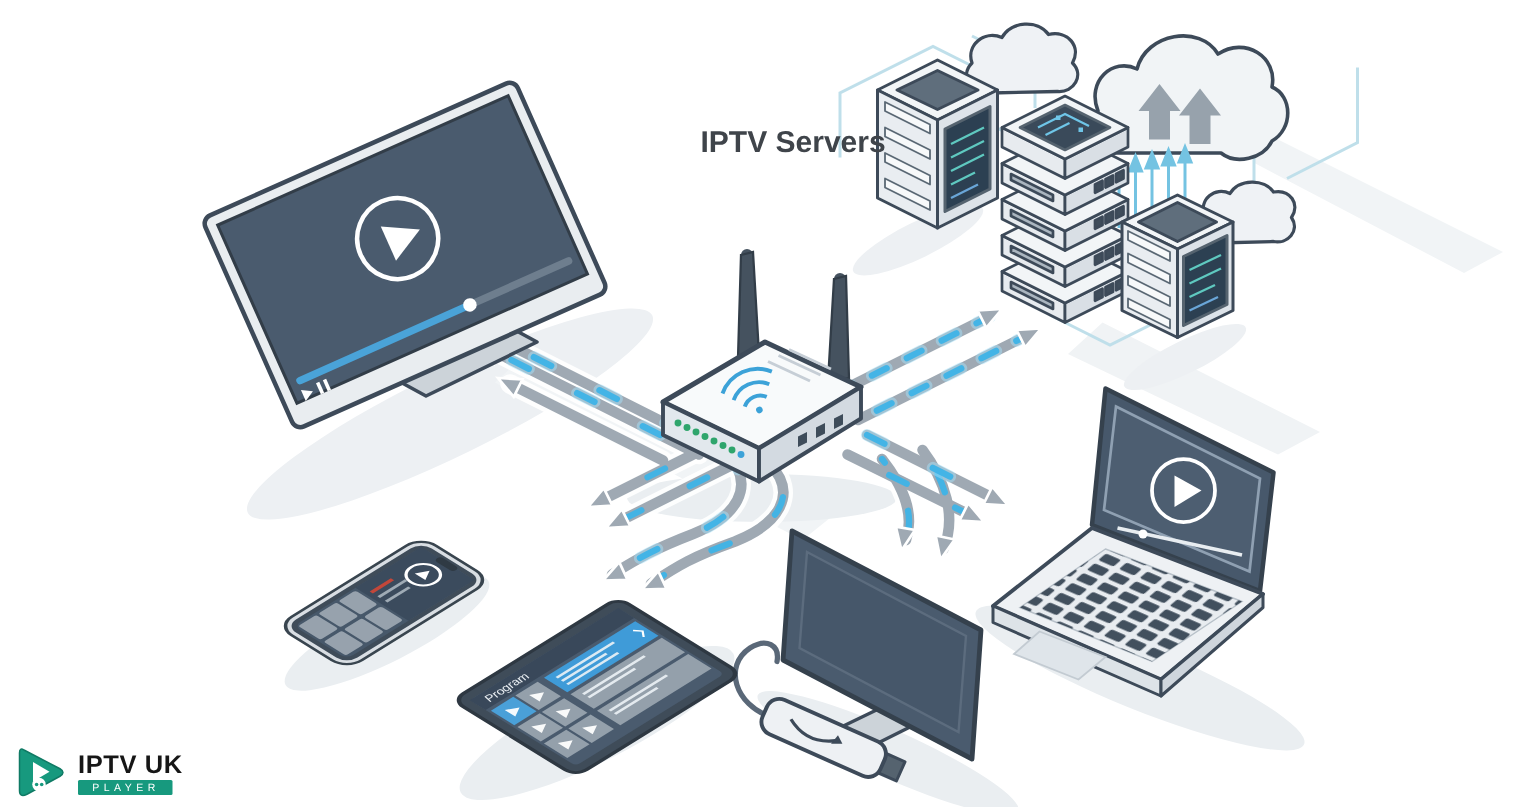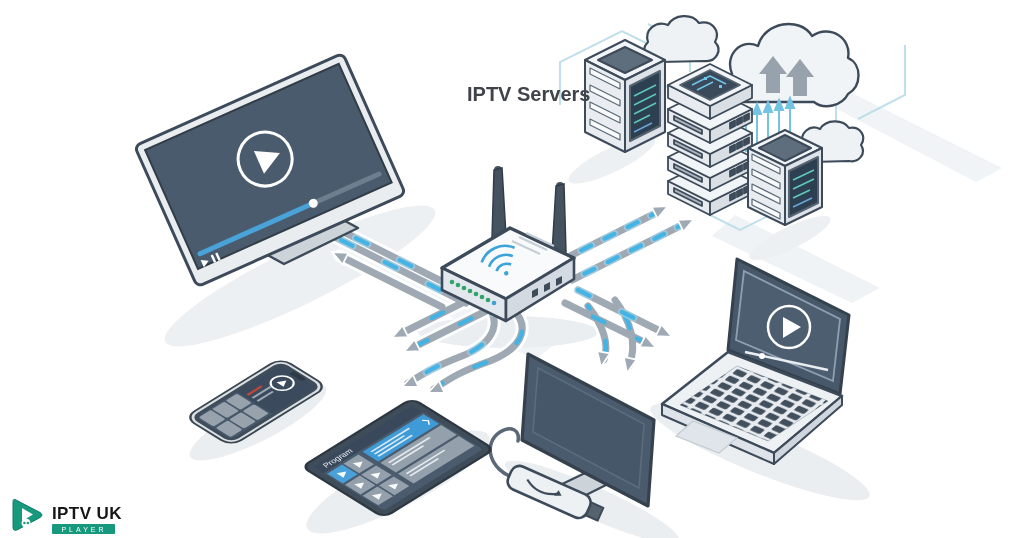--- a/index.html
+++ b/index.html
@@ -1,19 +1,19 @@
 <!DOCTYPE html>
 <html><head>
 <meta charset="utf-8">
 <style>
   html,body{margin:0;padding:0;background:#fff;}
   #stage{position:relative;width:1024px;height:538px;background:#ffffff;overflow:hidden;
          font-family:"Liberation Sans",sans-serif;}
   #scene{position:absolute;left:0;top:0;}
-  .logo{position:absolute;left:10px;top:496px;display:flex;align-items:flex-end;gap:6px;}
+  .logo{position:absolute;left:10px;top:496px;display:flex;align-items:center;gap:6px;}
   .logo .txt{display:flex;flex-direction:column;line-height:1;}
   .logo .brand{font-weight:bold;font-size:17px;color:#161616;letter-spacing:.4px;}
   .logo .player-bar{margin-top:2px;background:#17997e;color:#fff;font-size:7px;
         letter-spacing:3px;padding:2px 4px 1px 5px;width:54px;text-align:center;border-radius:1px;}
   svg text.servers-label{font-family:"Liberation Sans",sans-serif;font-weight:600;font-size:20px;fill:#3f444a;}
   svg text.tab-head{font-family:"Liberation Sans",sans-serif;font-style:italic;font-size:10px;fill:#e9eef2;}
   .casing{stroke:#ffffff;stroke-width:13;fill:none;opacity:.9;stroke-linecap:round;}
   .shaft{stroke:#9fa9b3;stroke-width:7;fill:none;stroke-linecap:round;}
   .flowglow{stroke:#a5e0f7;stroke-width:8;fill:none;stroke-linecap:round;stroke-dasharray:13 36;opacity:.5;}
   .flow{stroke:#3eb3e7;stroke-width:4.2;fill:none;stroke-linecap:round;stroke-dasharray:13 36;opacity:.95;}

